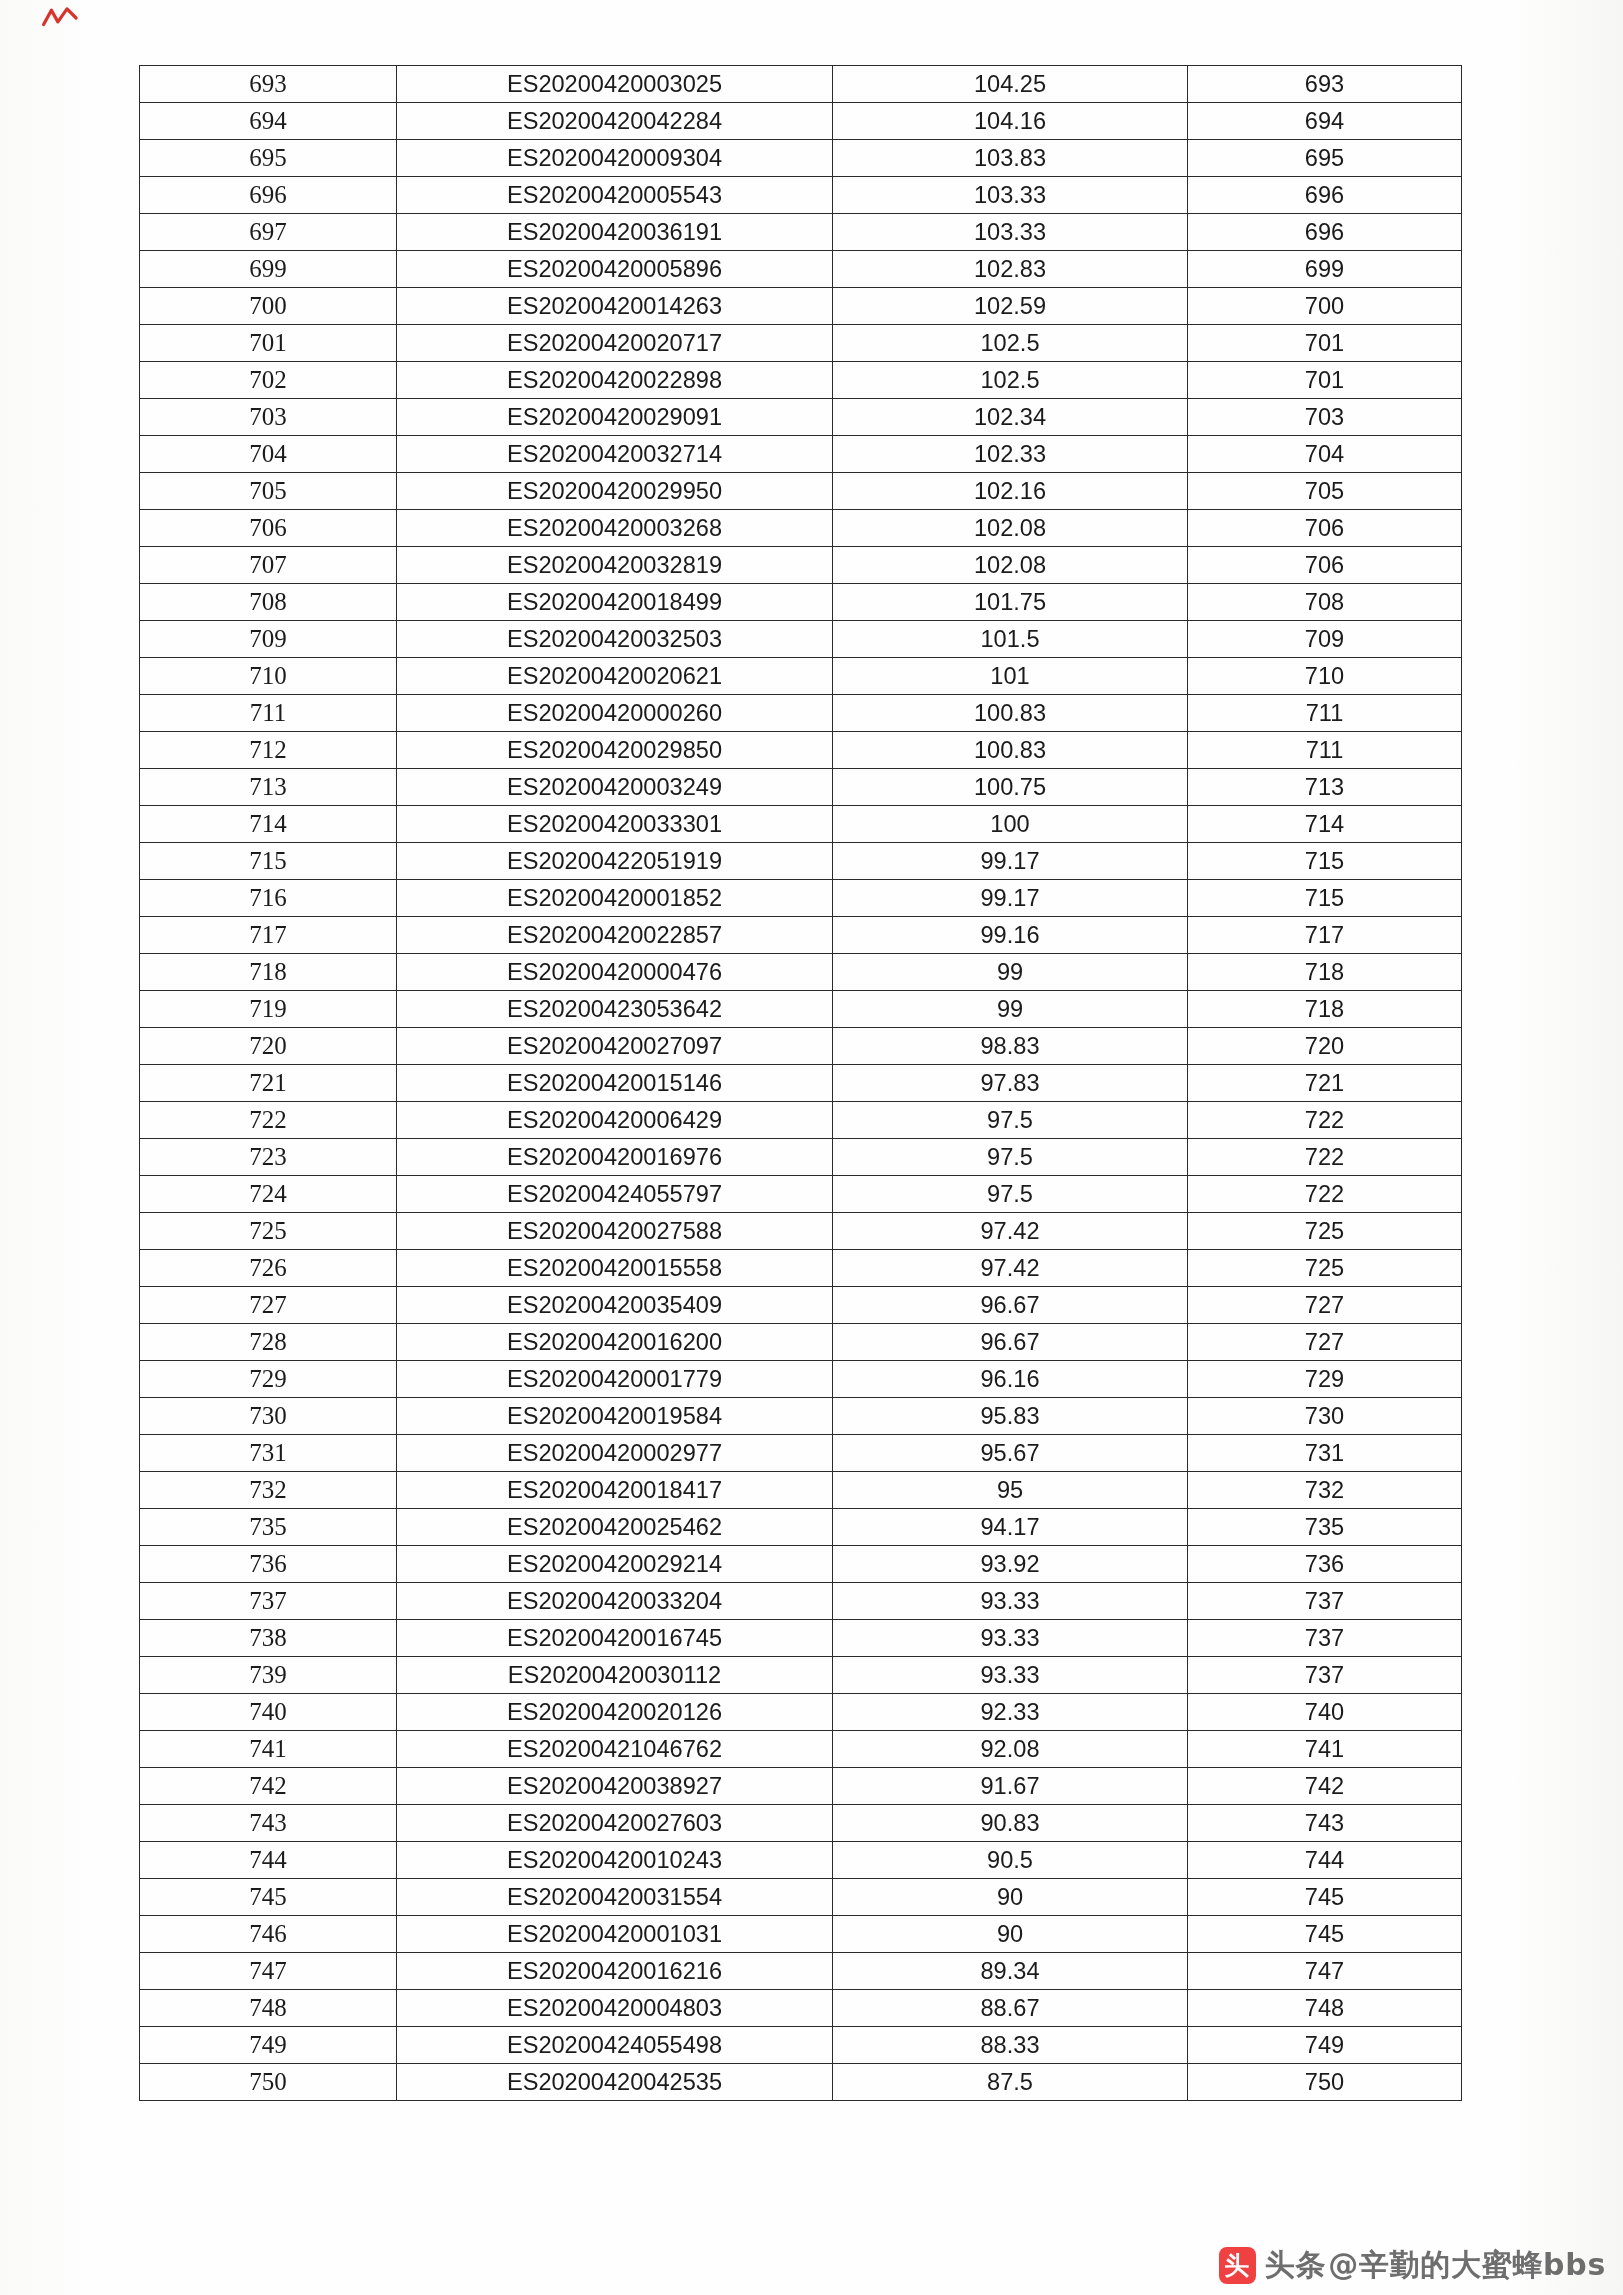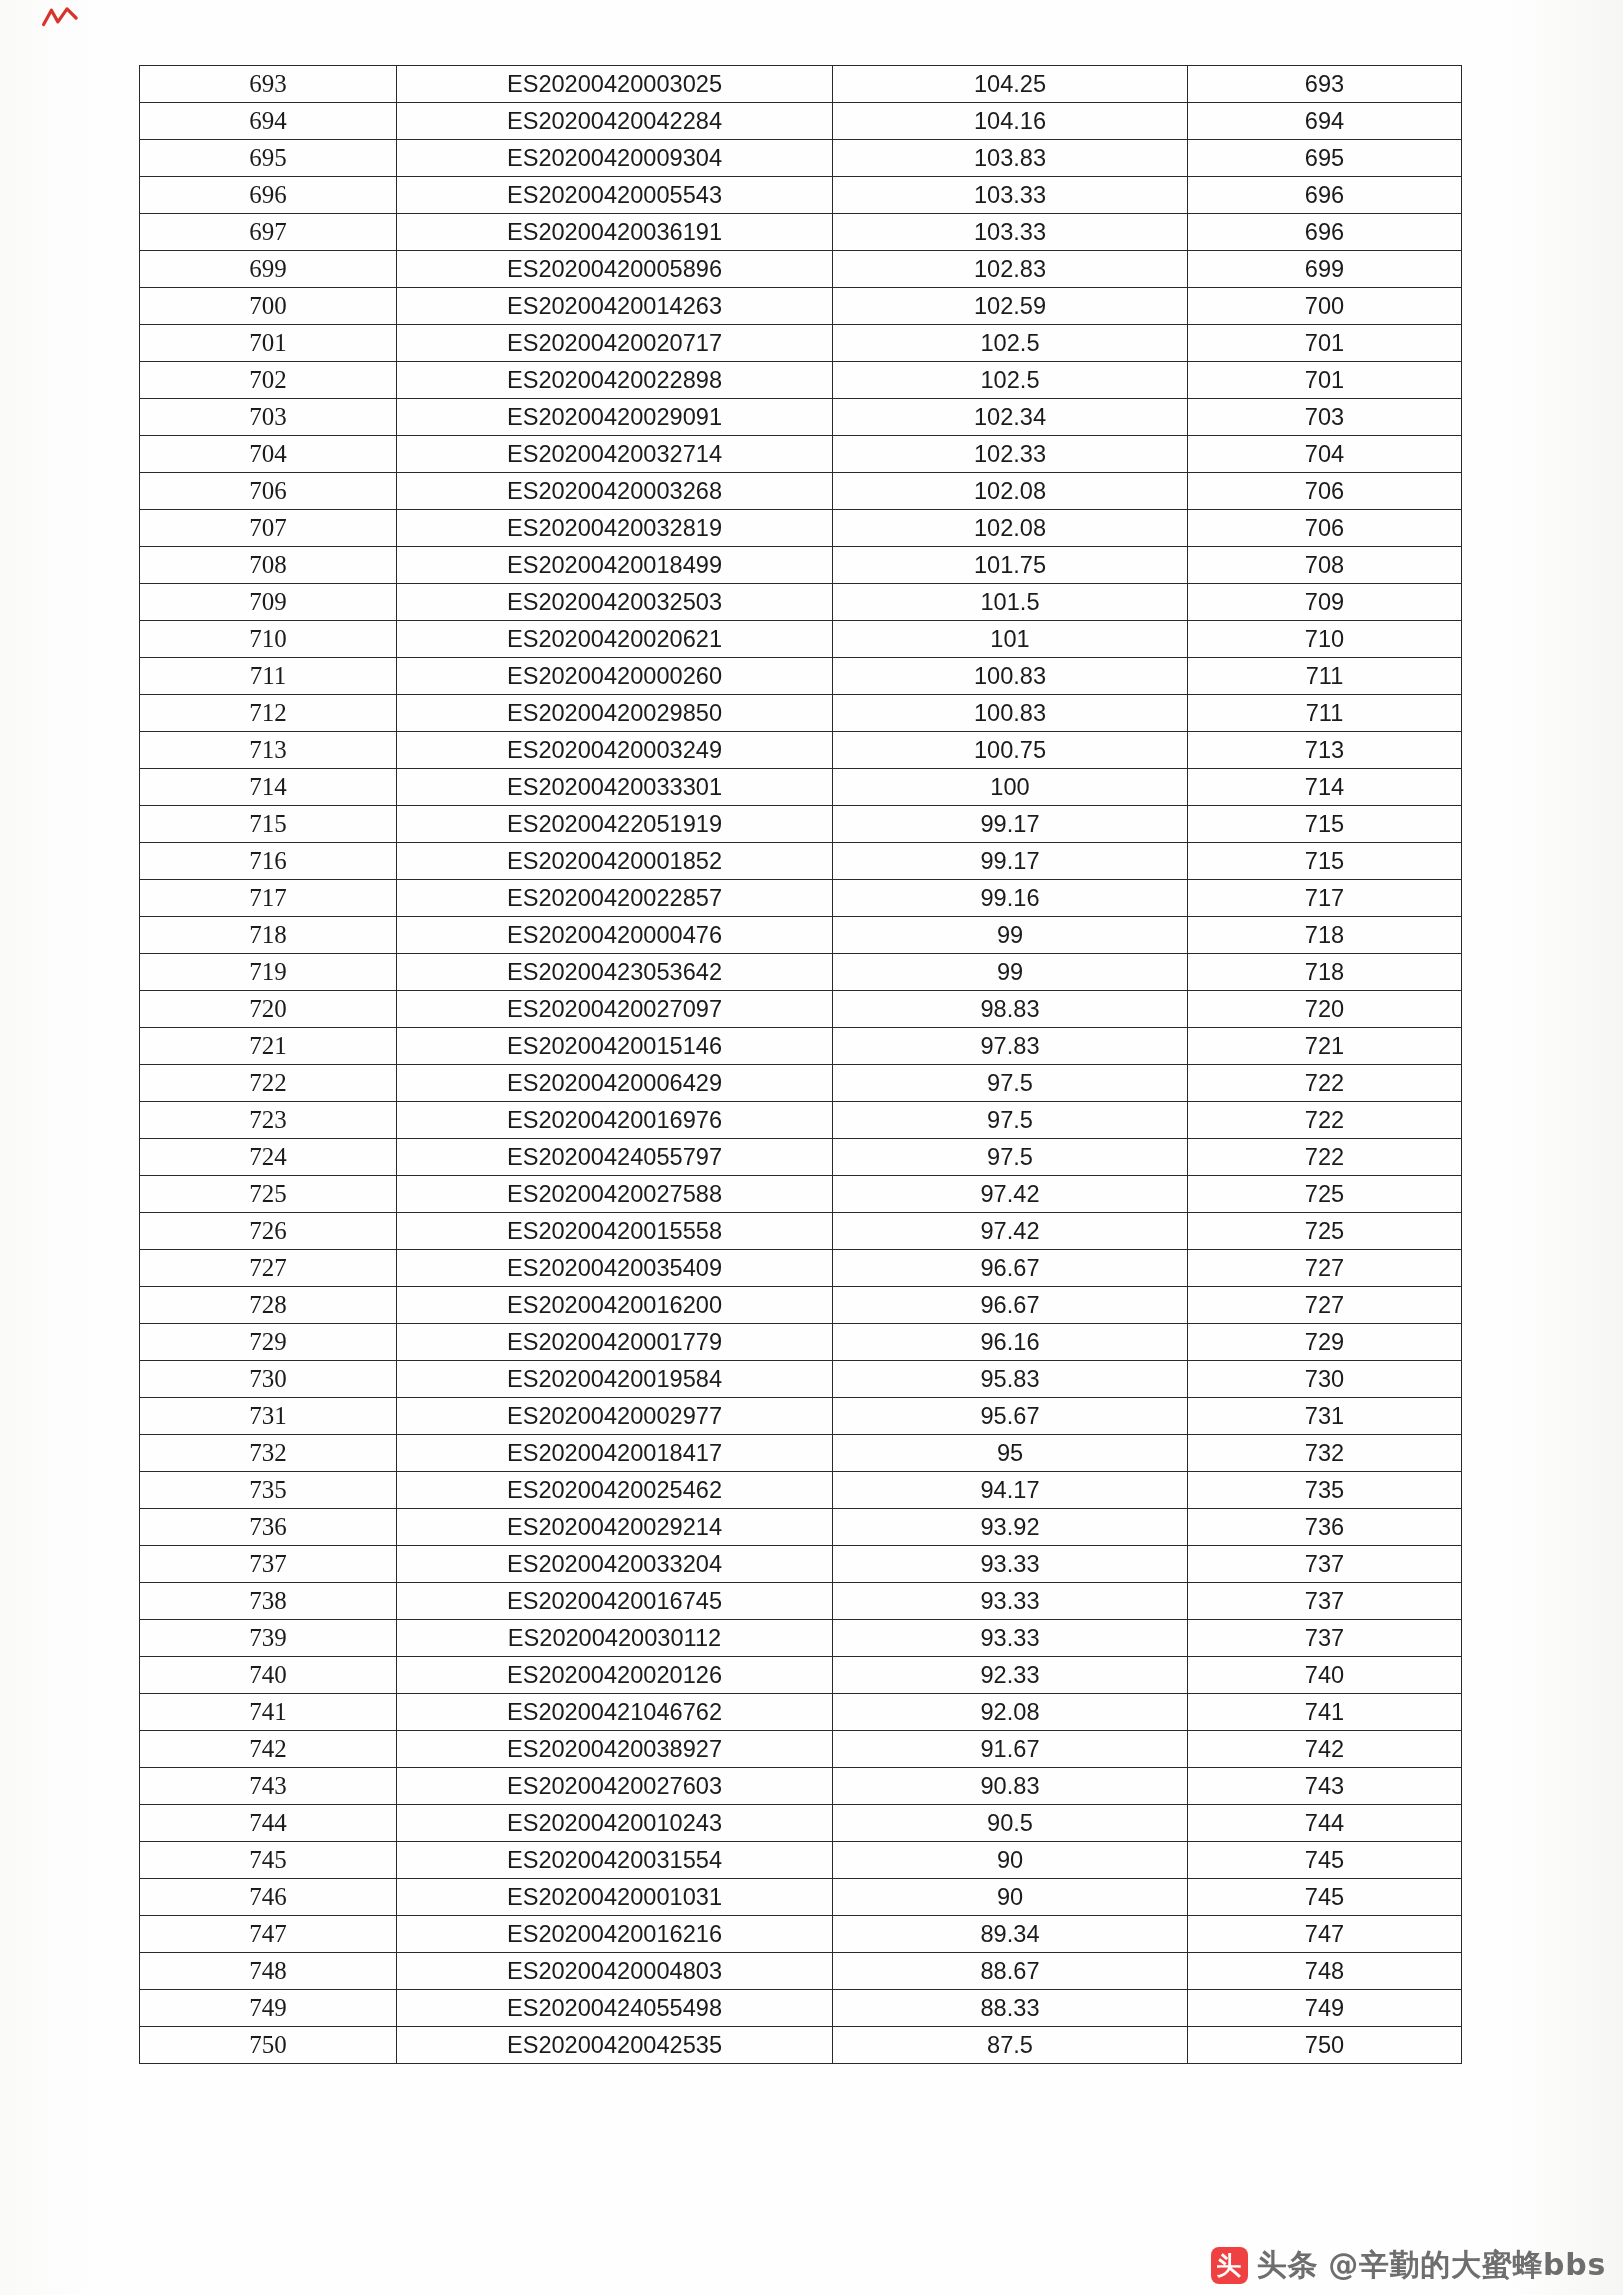--- a/index.html
+++ b/index.html
@@ -73,21 +73,21 @@
     background: #f04142;
     border-radius: 7.9px;
     color: #ffffff;
     display: flex;
     align-items: center;
     justify-content: center;
     font-size: 25px;
     font-weight: bold;
     flex: 0 0 auto;
   }
-  .wm-text { display: inline-flex; gap: 10px; text-align: center; }
+  .wm-text { display: inline-flex; gap: 2px; text-align: center; }
 </style>
 </head>
 <body>
 
 <div class="scan-page">
 
   <svg class="red-mark" viewBox="0 0 60 40">
     <path d="M4 30 L16 8 L26 26 L40 6 L54 20" fill="none" stroke="#d9342b" stroke-width="5" stroke-linecap="round" stroke-linejoin="round"></path>
   </svg>
 
@@ -159,20 +159,26 @@
           <td class="c-score">102.34</td>
           <td class="c-rank">703</td>
         </tr>
         <tr>
           <td class="c-seq">704</td>
           <td class="c-id">ES20200420032714</td>
           <td class="c-score">102.33</td>
           <td class="c-rank">704</td>
         </tr>
         <tr>
+          <td class="c-seq">705</td>
+          <td class="c-id">ES20200420029950</td>
+          <td class="c-score">102.16</td>
+          <td class="c-rank">705</td>
+        </tr>
+        <tr>
           <td class="c-seq">706</td>
           <td class="c-id">ES20200420003268</td>
           <td class="c-score">102.08</td>
           <td class="c-rank">706</td>
         </tr>
         <tr>
           <td class="c-seq">707</td>
           <td class="c-id">ES20200420032819</td>
           <td class="c-score">102.08</td>
           <td class="c-rank">706</td>

